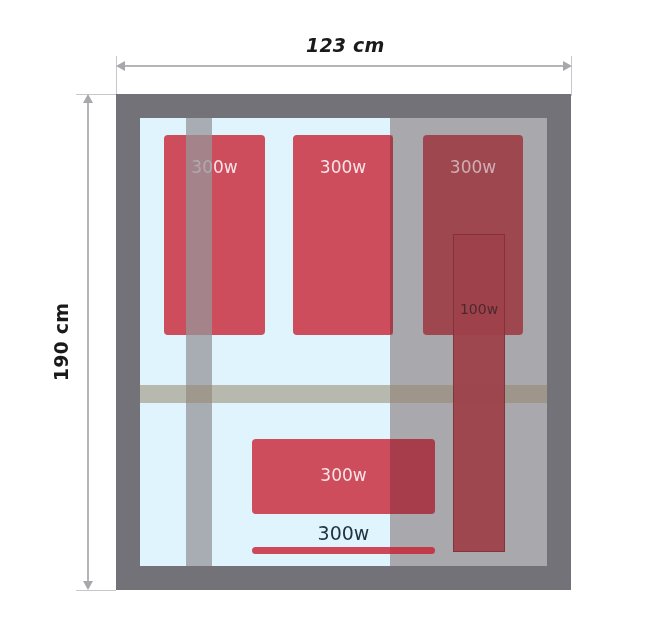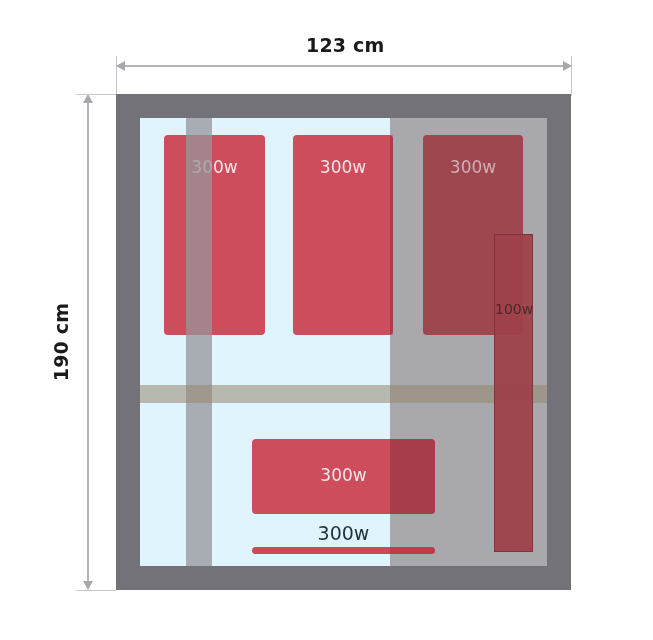--- a/index.html
+++ b/index.html
@@ -22,21 +22,21 @@
   .panel { background:rgba(200,30,48,0.78); border-radius:4px; }
   .panel-label { position:absolute; left:0; right:0; text-align:center; font-size:17px; color:rgba(255,255,255,0.85); }
   .strip { background:rgba(158,65,74,0.95); border:1px solid rgba(110,40,48,0.6); box-sizing:border-box; }
   .strip-label { position:absolute; left:0; right:0; text-align:center; font-size:14px; color:#4a2a2e; }
   .floor-bar { background:rgba(200,30,48,0.8); border-radius:4px; }
   .floor-label { font-size:19px; color:#1d3440; text-align:center; }
 </style>
 </head>
 <body>
 
-<div class="abs dim-label" style="left:306px; top:34px;">123 cm</div>
+<div class="abs dim-label" style="left:306px; top:34px;font-style:italic;">123 cm</div>
 <div class="abs tick-v" style="left:116px; top:56px; height:40px;"></div>
 <div class="abs tick-v" style="left:571px; top:56px; height:40px;"></div>
 <div class="abs hline" style="left:120px; top:65px; width:447px;"></div>
 <div class="abs arrow-left" style="left:116px; top:61px;"></div>
 <div class="abs arrow-right" style="left:563px; top:61px;"></div>
 
 <div class="abs dim-label" style="left:22px; top:331px; transform:rotate(-90deg); transform-origin:center;">190 cm</div>
 <div class="abs tick-h" style="left:76px; top:94px; width:40px;"></div>
 <div class="abs tick-h" style="left:76px; top:590px; width:40px;"></div>
 <div class="abs vline" style="left:87px; top:98px; height:488px;"></div>
@@ -54,21 +54,21 @@
   <div class="panel-label" style="top:22px;">300w</div>
 </div>
 <div class="abs panel" style="left:423px; top:135px; width:100px; height:200px; background:rgba(158,65,74,0.95);">
   <div class="panel-label" style="top:22px; color:rgba(220,200,205,0.8);">300w</div>
 </div>
 
 <div class="abs bar-v" style="left:186px; top:118px; width:26px; height:448px;"></div>
 
 <div class="abs bar-h" style="left:140px; top:385px; width:407px; height:18px;"></div>
 
-<div class="abs strip" style="left:494px; top:234px; width:39px; height:318px;">
+<div class="abs strip" style="left:453px; top:234px; width:52px; height:318px;">
   <div class="strip-label" style="top:66px;">100w</div>
 </div>
 
 <div class="abs panel" style="left:252px; top:439px; width:183px; height:75px;">
   <div class="panel-label" style="top:26px;">300w</div>
 </div>
 
 <div class="abs floor-label" style="left:252px; top:522px; width:183px;">300w</div>
 <div class="abs floor-bar" style="left:252px; top:547px; width:183px; height:7px;"></div>
 

